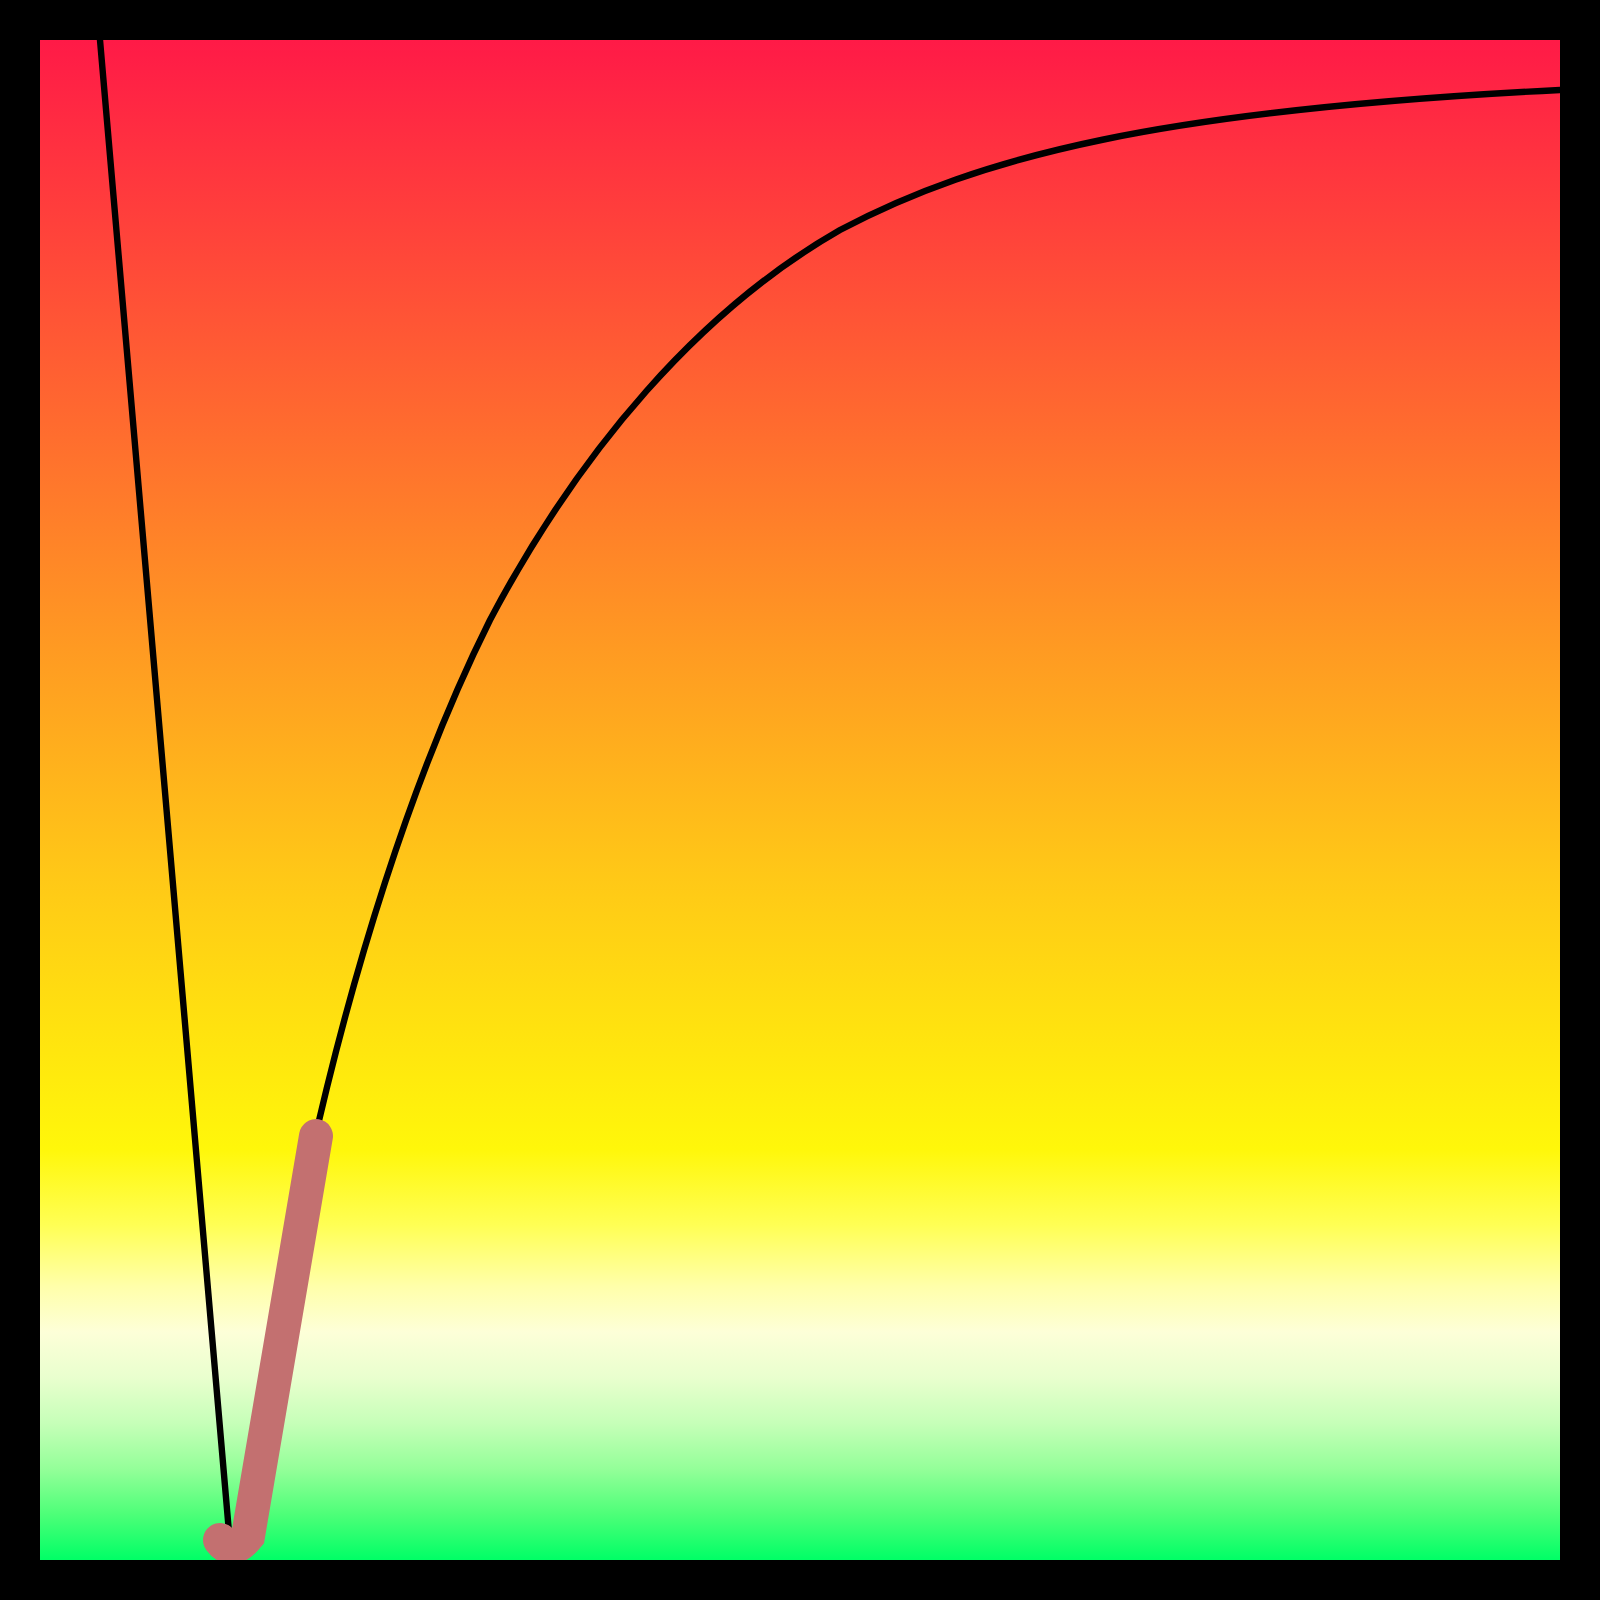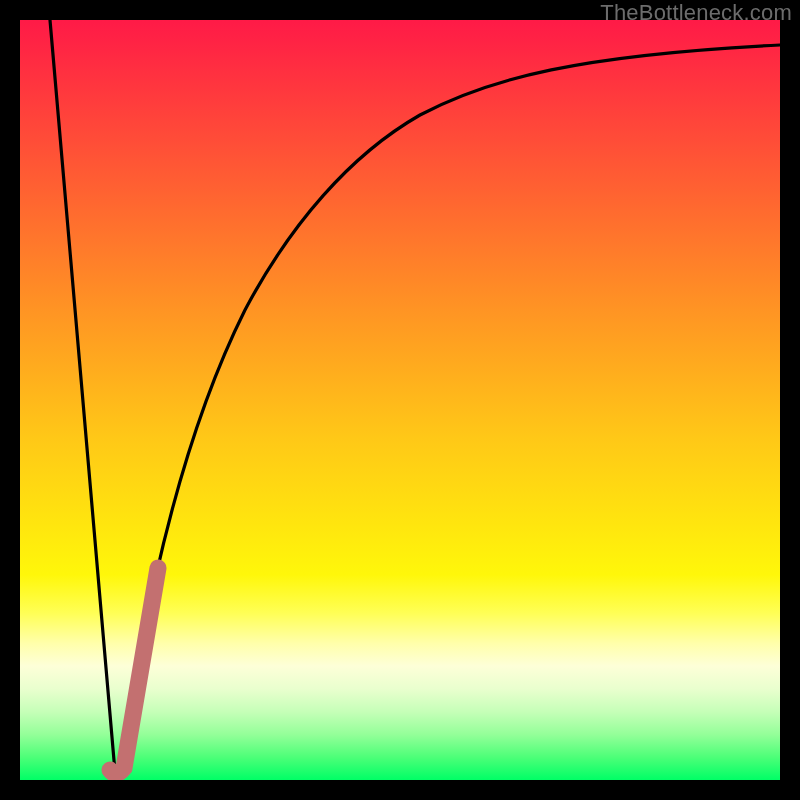--- a/index.html
+++ b/index.html
@@ -77,14 +77,13 @@
                C 155 470, 185 370, 225 290
                C 270 205, 330 135, 400 95
                C 470 58, 560 35, 760 25" fill="none" stroke="#000" stroke-width="3.2" stroke-linejoin="round" stroke-linecap="round"></path>
 
       <path d="M 90 750
                Q 96 758, 104 748
                L 138 548" fill="none" stroke="#c37070" stroke-width="17" stroke-linecap="round"></path>
     </svg>
   </div>
 
-  <div class="watermark">TheBottleneck.com</div>
 </div>
 
 </body></html>

